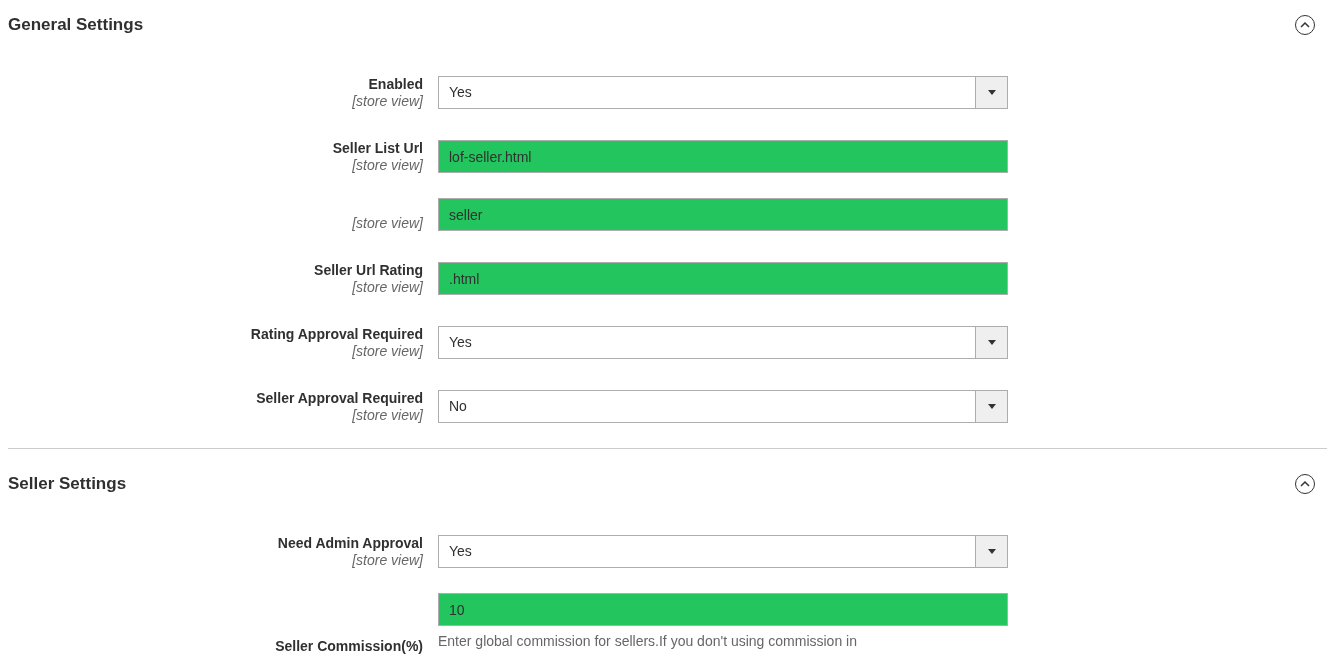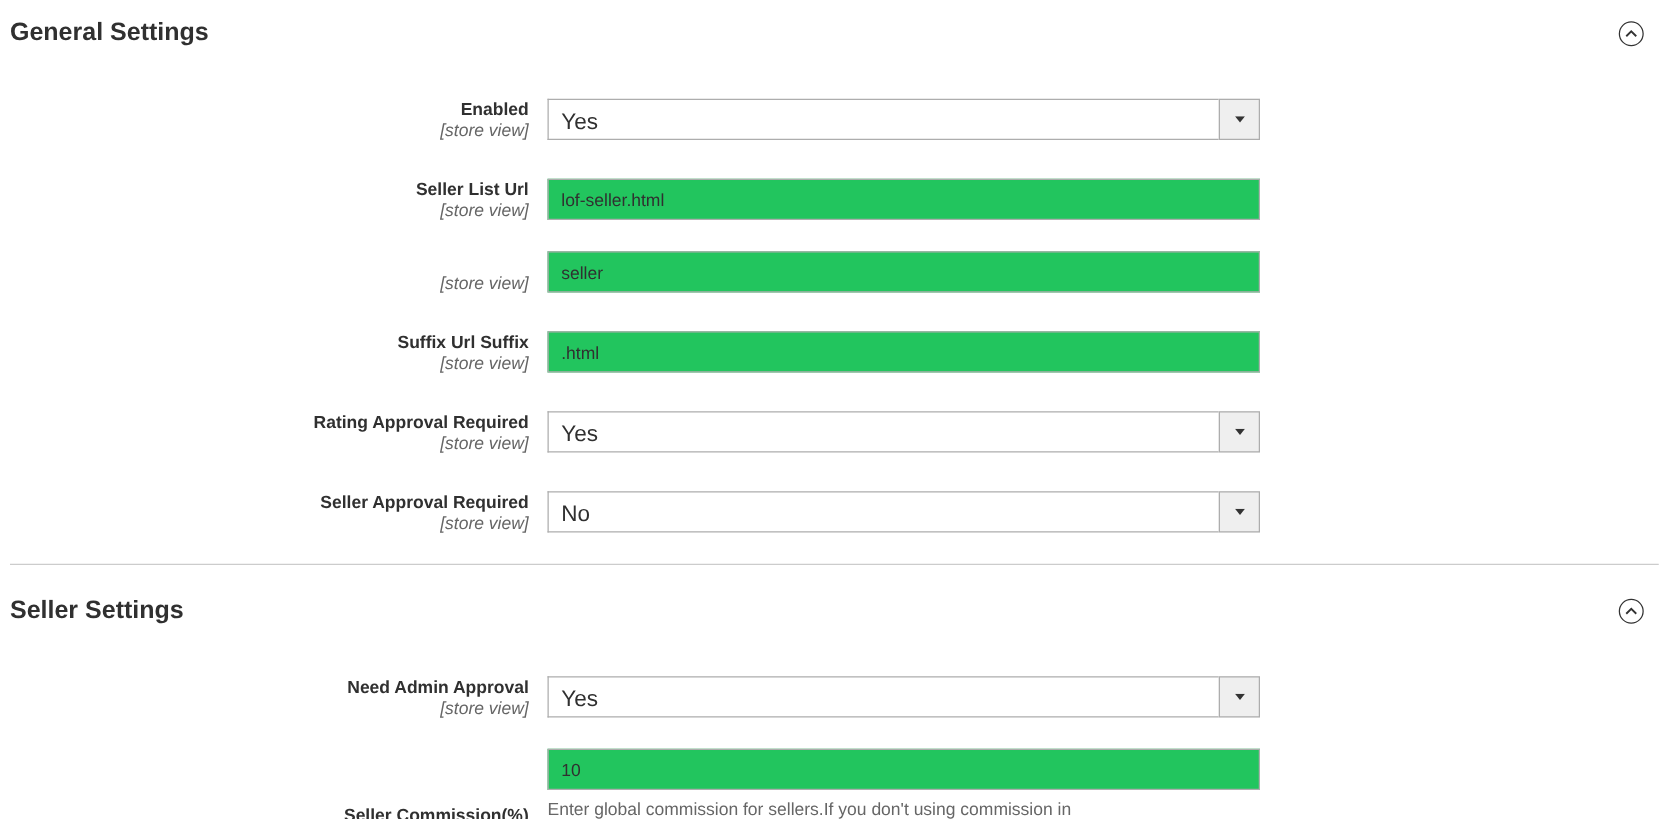--- a/index.html
+++ b/index.html
@@ -17,21 +17,21 @@
     .section {
       margin-bottom: 20px;
     }
     .section-header {
       display: flex;
       justify-content: space-between;
       align-items: center;
       padding: 5px 0 15px 0;
     }
     .section-title {
-      font-size: 20px;
+      font-size: 17px;
       font-weight: 600;
       color: #303030;
       text-align: center;
     }
     .collapse-icon {
       width: 20px;
       height: 20px;
       border: 1px solid #333;
       border-radius: 50%;
       display: flex;
@@ -82,21 +82,21 @@
       display: flex;
       width: 100%;
     }
     .select-display {
       flex: 1;
       border: 1px solid #adadad;
       border-right: none;
       padding: 7px 10px;
       height: 33px;
       background: #fff;
-      font-size: 18px;
+      font-size: 14px;
       color: #303030;
       cursor: pointer;
     }
     .select-arrow {
       width: 33px;
       height: 33px;
       border: 1px solid #adadad;
       background: #efefef;
       display: flex;
       align-items: center;
@@ -173,21 +173,21 @@
       <div class="form-label-wrap">
         <span class="form-scope">[store view]</span>
       </div>
       <div class="form-control-wrap">
         <input type="text" class="text-input" value="seller" style="">
       </div>
     </div>
 
     <div class="form-row">
       <div class="form-label-wrap">
-        <span class="form-label">Suffix Url Suffix</span>
+        <span class="form-label">Seller Url Rating</span>
         <span class="form-scope">[store view]</span>
       </div>
       <div class="form-control-wrap">
         <input type="text" class="text-input" value=".html" style="">
       </div>
     </div>
 
     <div class="form-row">
       <div class="form-label-wrap">
         <span class="form-label">Rating Approval Required</span>

